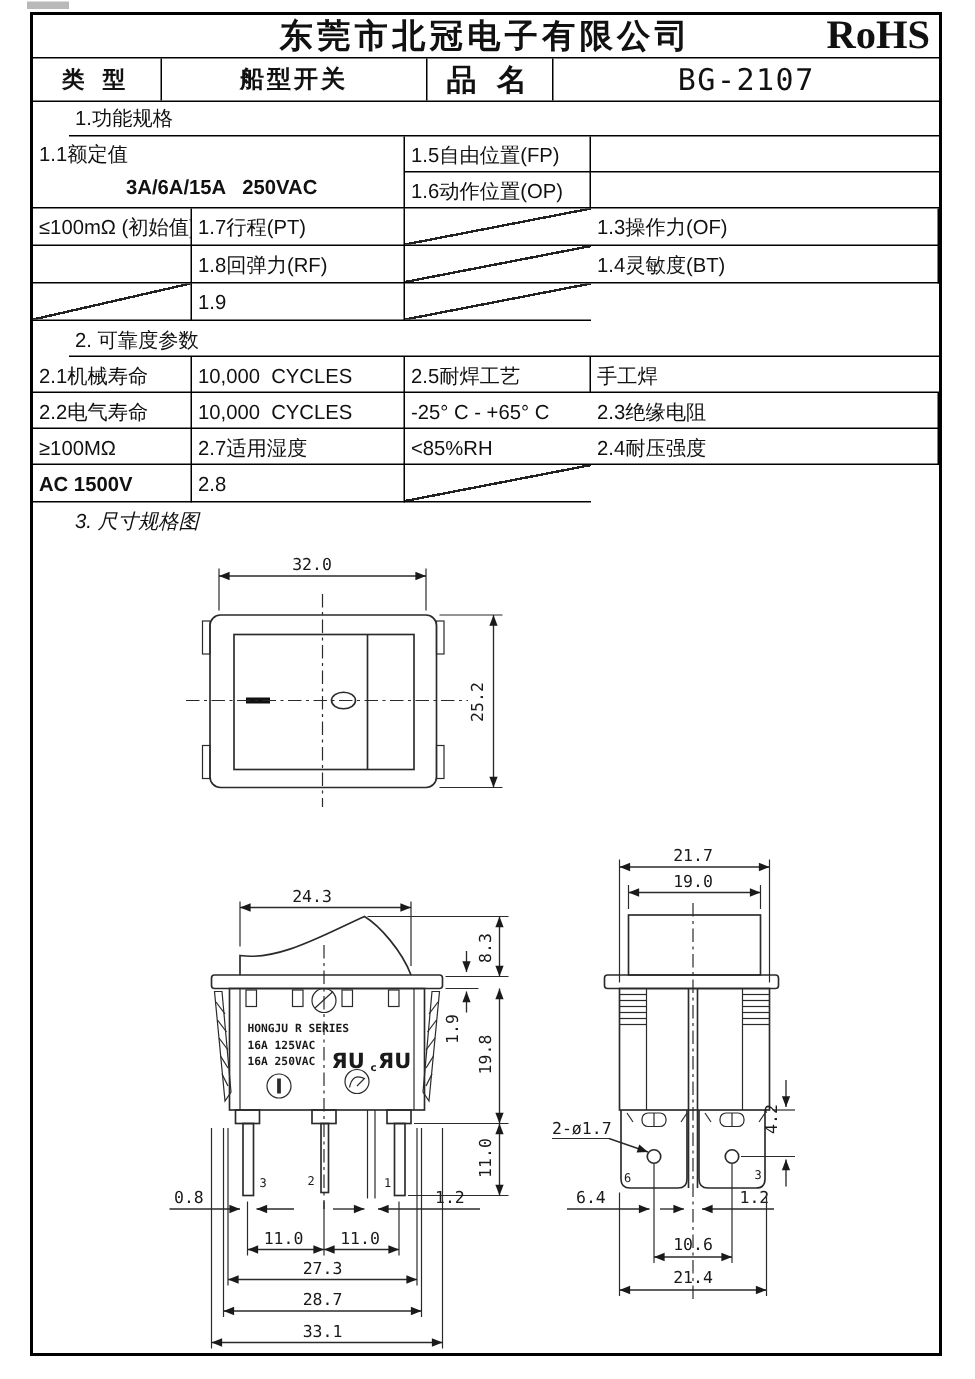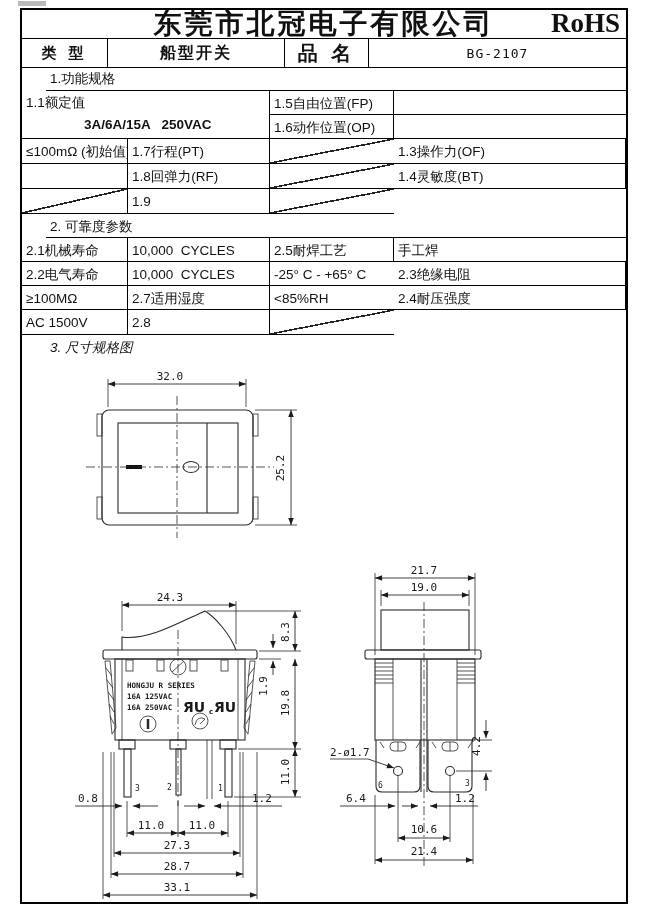--- a/index.html
+++ b/index.html
@@ -1,44 +1,44 @@
 <!DOCTYPE html>
 <html><head>
 <meta charset="utf-8">
 <style>
   html,body{margin:0;padding:0;background:#fff;}
   body{width:650px;height:919px;position:relative;font-family:"Liberation Sans","DejaVu Sans",sans-serif;color:#111;}
   .artifact{position:absolute;left:18px;top:1px;width:28px;height:5px;background:#b9b9b9;}
   .sheet{position:absolute;left:20px;top:8px;width:608px;height:896px;border:2px solid #000;box-sizing:border-box;background:#fff;}
   
   .hdr{position:relative;height:28px;border-bottom:1px solid #000;display:flex;align-items:center;justify-content:center;}
-  .company{font-size:28px;font-weight:bold;letter-spacing:3px;line-height:28px;}
+  .company{font-size:22px;font-weight:bold;letter-spacing:3px;line-height:28px;}
   .rohs{position:absolute;right:6px;top:-1px;font-family:"Liberation Serif","DejaVu Serif",serif;font-size:27px;font-weight:600;line-height:29px;}
   
   .trow{height:28px;border-bottom:1px solid #000;display:flex;}
   .trow>div{box-sizing:border-box;display:flex;align-items:center;justify-content:center;}
   .tc1{width:86px;border-right:1px solid #000;font-weight:bold;font-size:15px;letter-spacing:4px;}
   .tc2{width:177px;border-right:1px solid #000;font-weight:bold;font-size:16px;letter-spacing:2px;}
   .tc3{width:84px;border-right:1px solid #000;font-weight:bold;font-size:20px;letter-spacing:4px;}
-  .tc4{flex:1;font-family:"DejaVu Sans Mono",monospace;font-size:13px;letter-spacing:1px;}
+  .tc4{flex:1;font-family:"DejaVu Sans Mono",monospace;font-size:20px;letter-spacing:1px;}
   
   .spec{position:absolute;left:0;top:56px;width:100%;display:grid;
         grid-template-columns:106px 142px 124px 1fr;
         grid-template-rows:25px 24px 24px 25px 25px 25px 24px 24px 24px 24px 25px 25px;}
   .cell{box-sizing:border-box;border-right:1px solid #000;border-bottom:1px solid #000;
         font-size:13.5px;line-height:23px;padding:1px 2px 0 4px;white-space:pre;overflow:hidden;}
   .lastc{border-right:none;}
   .title{grid-column:1/-1;border-right:none;font-size:13.5px;margin-left:24px;}
   .noline{border-bottom:none;font-style:italic;}
   .rated{grid-column:1/3;grid-row:2/4;line-height:22px;}
   .rated .rv{display:block;padding-left:58px;font-weight:bold;}
-  .strong{font-weight:normal;}
+  .strong{font-weight:bold;}
   .diag{background-image:linear-gradient(to bottom right,transparent calc(50% - 0.8px),#222 calc(50% - 0.8px),#222 calc(50% + 0.8px),transparent calc(50% + 0.8px));}
   
-  .drawing{position:absolute;left:0;top:350px;width:480px;height:544px;}
+  .drawing{position:absolute;left:0;top:350px;width:480px;height:544px;padding-left:38px;}
   .ln{stroke:#2a2a2a;stroke-width:1.1;fill:none;}
   .thin{stroke:#2a2a2a;stroke-width:0.8;fill:none;}
   .dim{stroke:#2a2a2a;stroke-width:0.9;fill:none;}
   .cl{stroke:#2a2a2a;stroke-width:0.8;stroke-dasharray:9 3 2 3;fill:none;}
   text.d{font-family:"DejaVu Sans Mono",monospace;font-size:11px;fill:#1a1a1a;}
   text.sm{font-family:"DejaVu Sans Mono",monospace;font-size:8px;fill:#1a1a1a;}
   text.brand{font-family:"DejaVu Sans Mono",monospace;font-size:7.5px;font-weight:bold;fill:#1a1a1a;}
   text.ul{font-family:"DejaVu Sans",sans-serif;font-size:14px;font-weight:900;fill:#1a1a1a;}
   text.c6{font-family:"DejaVu Sans",sans-serif;font-size:7px;font-weight:bold;fill:#1a1a1a;}
 </style>

